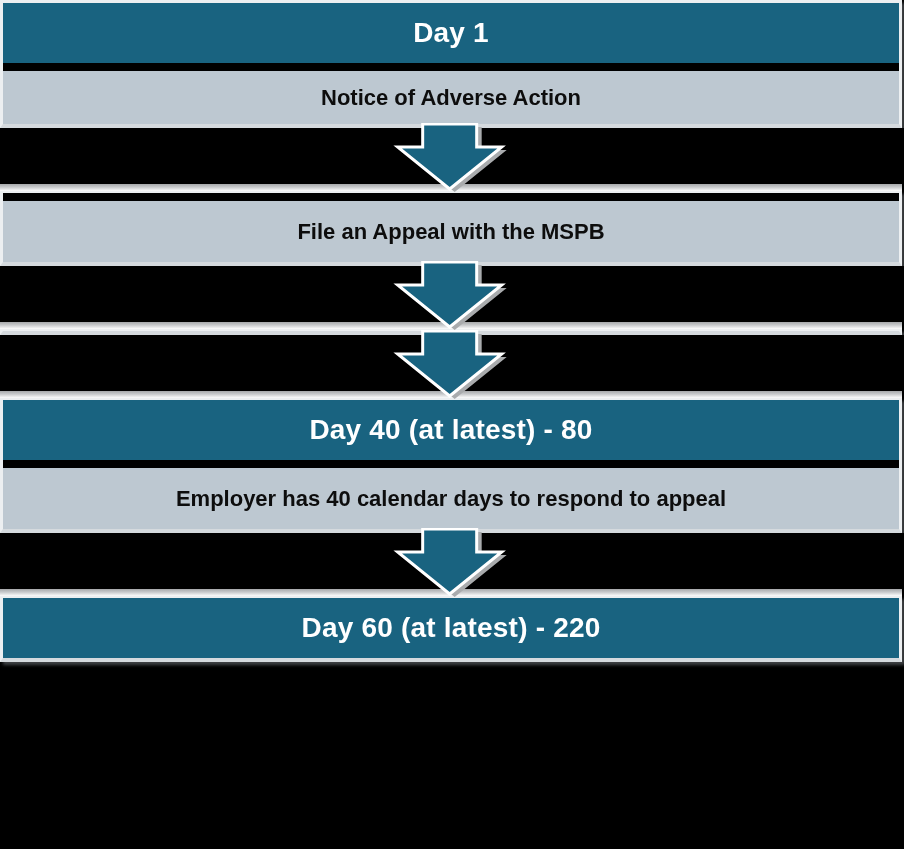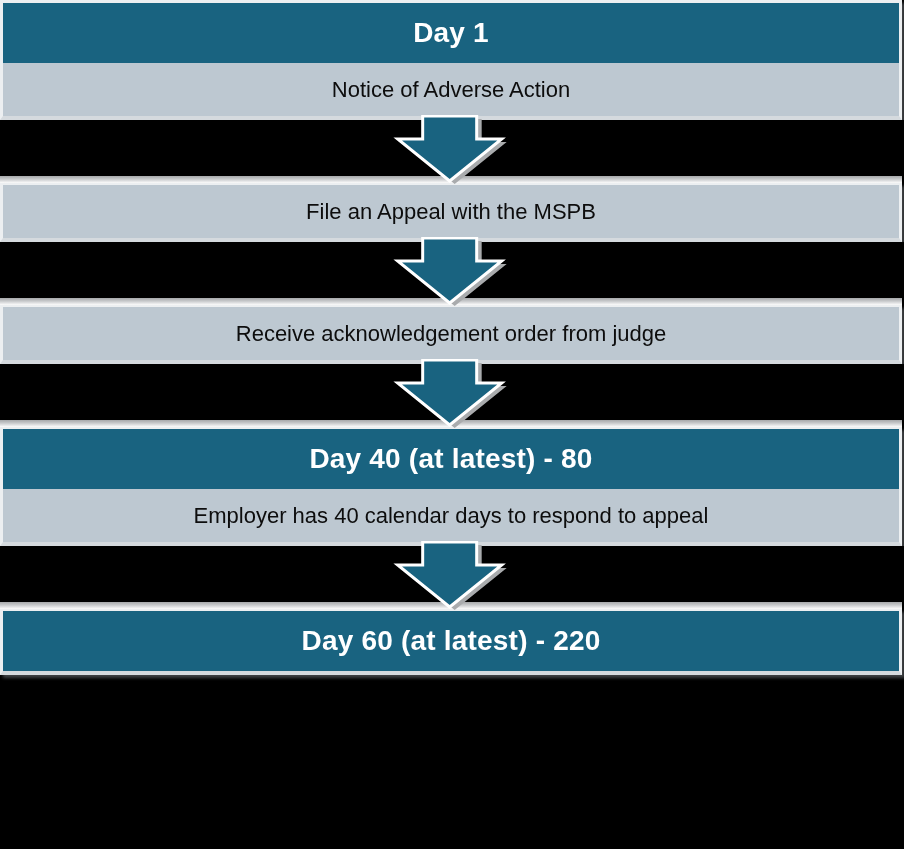--- a/index.html
+++ b/index.html
@@ -45,27 +45,28 @@
     font-weight: 600;
     letter-spacing: 0.2px;
     display: flex;
     align-items: center;
     justify-content: center;
   }
   .step-body {
     background: var(--body-bg);
     color: var(--body-text);
     font-size: 22px;
-    font-weight: 400;
+    font-weight: 700;
     display: flex;
     align-items: center;
     justify-content: center;
+    margin-top: 8px;
   }
   .block.first .step-body { height: 53px; }
-  .block.subsequent .step-body { height: 53px; }
+  .block.subsequent .step-body { height: 61px; }
   .gap {
     height: 56px;
     position: relative;
     background: var(--background);
   }
   .gap svg {
     position: absolute;
     top: -5px;
     left: 50%;
     transform: translateX(-52%);
@@ -103,21 +104,20 @@
 
   <div class="gap">
     <svg width="116" height="70" viewBox="0 0 116 70">
       <polygon class="arrow-shadow" transform="translate(5,3)" points="31,1 85,1 85,24 110,24 58,66 6,24 31,24"></polygon>
       <polygon class="arrow-main" points="31,1 85,1 85,24 110,24 58,66 6,24 31,24"></polygon>
     </svg>
   </div>
   <div class="band"></div>
 
   <div class="block subsequent">
-    <div class="step-body">Receive acknowledgement order from judge</div>
   </div>
 
   <div class="gap">
     <svg width="116" height="70" viewBox="0 0 116 70">
       <polygon class="arrow-shadow" transform="translate(5,3)" points="31,1 85,1 85,24 110,24 58,66 6,24 31,24"></polygon>
       <polygon class="arrow-main" points="31,1 85,1 85,24 110,24 58,66 6,24 31,24"></polygon>
     </svg>
   </div>
   <div class="band"></div>
 

